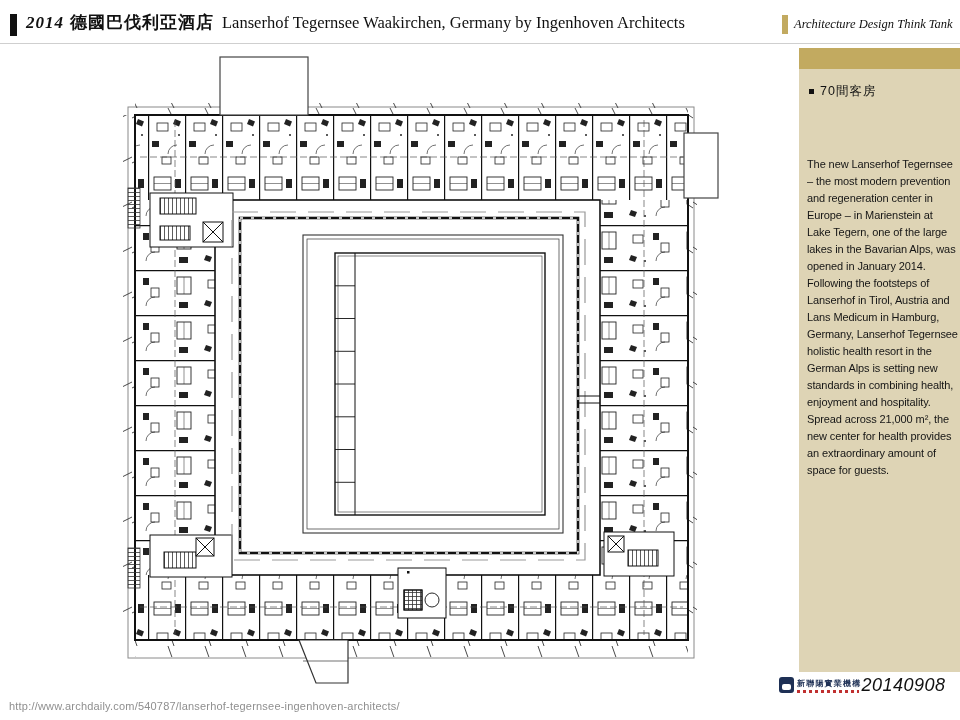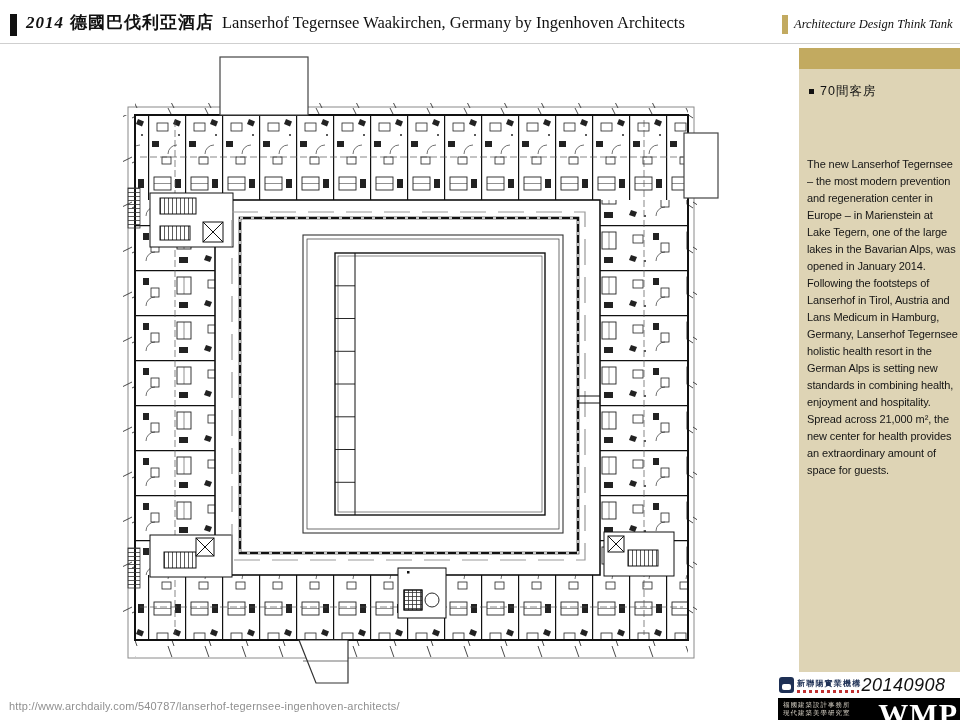--- a/index.html
+++ b/index.html
@@ -195,22 +195,15 @@
     <div class="logo-row">
       <div class="logo">
         <span class="emblem"></span>
         <span class="logo-texts">
           <span class="logo-cjk">新聯陽實業機構</span>
           <span class="logo-red"></span>
         </span>
       </div>
       <span class="date">20140908</span>
     </div>
-    <div class="black-bar">
-      <div class="studio">
-        <span>福國建築設計事務所</span>
-        <span>現代建築美學研究室</span>
-      </div>
-      <span class="wmp">WMP</span>
-    </div>
   </div>
 
 </div>
 
 </body></html>

